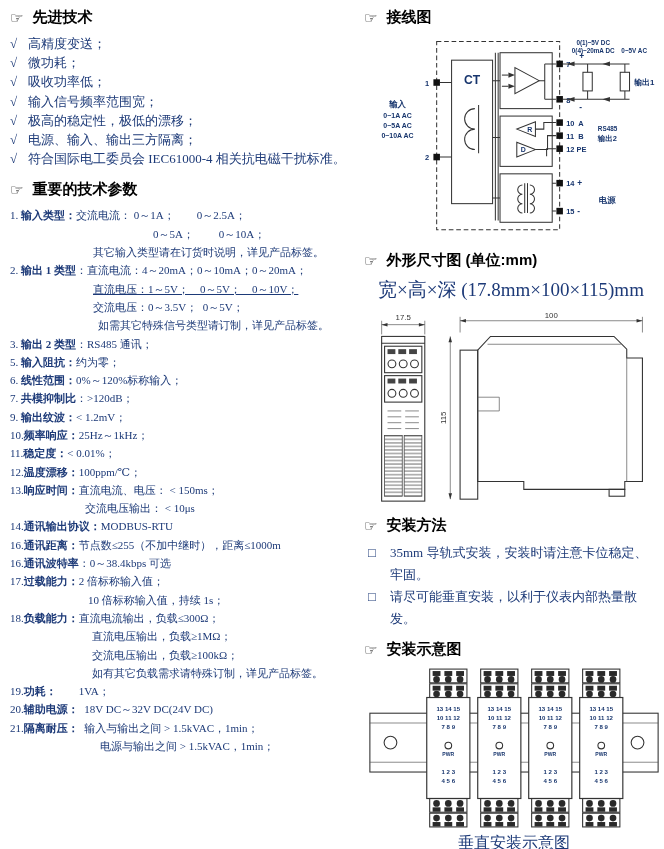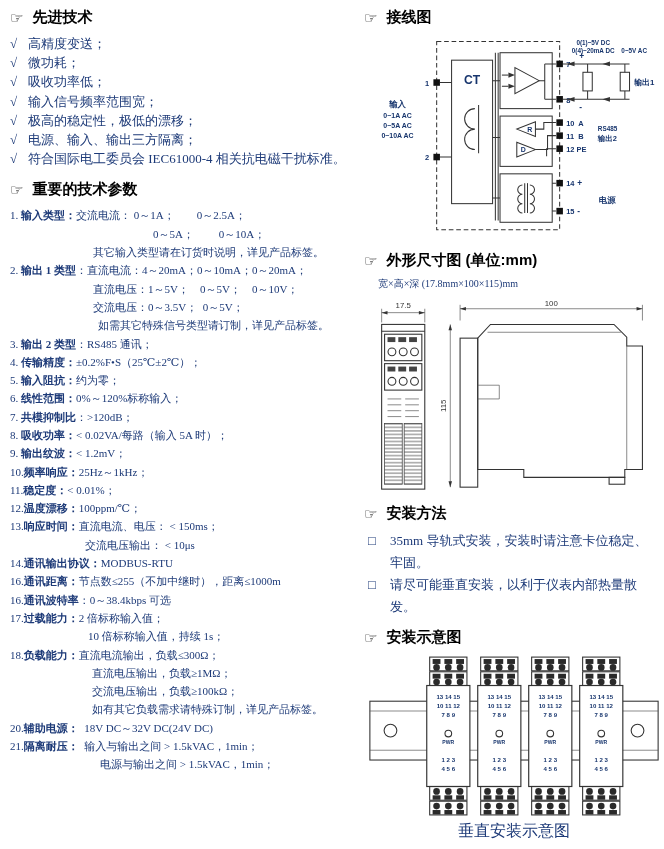--- a/index.html
+++ b/index.html
@@ -21,21 +21,21 @@
   .hdr .marker { font-family:"DejaVu Sans",sans-serif; font-size:15px; font-weight:bold; }
 
   .feat { display:flex; gap:8px; font-size:13px; line-height:19.2px; }
   .feat .tick { width:10px; flex:none; }
 
   .params { margin-top:2px; }
   .pline { font-size:11px; line-height:18.3px; white-space:pre-wrap; }
   .pnum  { font-weight:normal; }
   .pbold { font-weight:bold; }
 
-  .dim-text { font-size:10px; margin:2px 0 4px 14px; }
+  .dim-text { font-size:19px; margin:2px 0 4px 14px; }
 
   .inst-item { display:flex; gap:10px; font-size:13px; line-height:22px; margin-left:4px; }
   .inst-item .box { width:12px; flex:none; }
 
   .caption { text-align:center; font-size:16px; margin-top:2px; width:300px; }
 
   svg { display:block; }
   .wire  { stroke:#333; fill:none; stroke-width:1.1px; }
   .thin  { stroke:#555; fill:none; stroke-width:0.7px; }
   .tsq   { fill:#111; stroke:none; }
@@ -90,44 +90,43 @@
     <div class="hdr" style="margin-top:12px">
       <span class="marker">☞</span>
       <span>重要的技术参数</span>
     </div>
 
     <div class="params">
       <div class="pline"><span class="pnum">1. </span><span class="pbold">输入类型：</span><span>交流电流： 0～1A；        0～2.5A；</span></div>
         <div class="pline" style="padding-left: 143px;"><span class="pnum"></span><span class="pbold"></span><span>0～5A；         0～10A；</span></div>
         <div class="pline" style="padding-left: 83px;"><span class="pnum"></span><span class="pbold"></span><span>其它输入类型请在订货时说明，详见产品标签。</span></div>
         <div class="pline"><span class="pnum">2. </span><span class="pbold">输出 1 类型</span><span>：直流电流：4～20mA；0～10mA；0～20mA；</span></div>
-        <div class="pline" style="padding-left: 83px;"><span class="pnum"></span><span class="pbold"></span><span>直流电压：1～5V；    0～5V；    0～10V；</span></div>
+        <div class="pline" style="padding-left: 83px; text-decoration: underline;"><span class="pnum"></span><span class="pbold"></span><span>直流电压：1～5V；    0～5V；    0～10V；</span></div>
         <div class="pline" style="padding-left: 83px;"><span class="pnum"></span><span class="pbold"></span><span>交流电压：0～3.5V；  0～5V；</span></div>
         <div class="pline" style="padding-left: 88px;"><span class="pnum"></span><span class="pbold"></span><span>如需其它特殊信号类型请订制，详见产品标签。</span></div>
         <div class="pline"><span class="pnum">3. </span><span class="pbold">输出 2 类型</span><span>：RS485 通讯；</span></div>
-        <div class="pline"><span class="pnum">4. </span><span class="pbold">传输精度：</span><span>±0.2%F•S（25℃±2℃）；</span></div>
         <div class="pline"><span class="pnum">5. </span><span class="pbold">输入阻抗：</span><span>约为零；</span></div>
         <div class="pline"><span class="pnum">6. </span><span class="pbold">线性范围：</span><span>0%～120%标称输入；</span></div>
         <div class="pline"><span class="pnum">7. </span><span class="pbold">共模抑制比</span><span>：&gt;120dB；</span></div>
-        <div class="pline"><span class="pnum">8. </span><span class="pbold">吸收功率：</span><span>&lt; 0.02VA/每路（输入 5A 时）；</span></div>
         <div class="pline"><span class="pnum">9. </span><span class="pbold">输出纹波：</span><span>&lt; 1.2mV；</span></div>
         <div class="pline"><span class="pnum">10.</span><span class="pbold">频率响应：</span><span>25Hz～1kHz；</span></div>
         <div class="pline"><span class="pnum">11.</span><span class="pbold">稳定度：</span><span>&lt; 0.01%；</span></div>
         <div class="pline"><span class="pnum">12.</span><span class="pbold">温度漂移：</span><span>100ppm/℃；</span></div>
         <div class="pline"><span class="pnum">13.</span><span class="pbold">响应时间：</span><span>直流电流、电压： &lt; 150ms；</span></div>
         <div class="pline" style="padding-left: 75px;"><span class="pnum"></span><span class="pbold"></span><span>交流电压输出： &lt; 10μs</span></div>
         <div class="pline"><span class="pnum">14.</span><span class="pbold">通讯输出协议：</span><span>MODBUS-RTU</span></div>
         <div class="pline"><span class="pnum">16.</span><span class="pbold">通讯距离：</span><span>节点数≤255（不加中继时），距离≤1000m</span></div>
         <div class="pline"><span class="pnum">16.</span><span class="pbold">通讯波特率</span><span>：0～38.4kbps 可选</span></div>
         <div class="pline"><span class="pnum">17.</span><span class="pbold">过载能力：</span><span>2 倍标称输入值；</span></div>
         <div class="pline" style="padding-left: 78px;"><span class="pnum"></span><span class="pbold"></span><span>10 倍标称输入值，持续 1s；</span></div>
         <div class="pline"><span class="pnum">18.</span><span class="pbold">负载能力：</span><span>直流电流输出，负载≤300Ω；</span></div>
         <div class="pline" style="padding-left: 82px;"><span class="pnum"></span><span class="pbold"></span><span>直流电压输出，负载≥1MΩ；</span></div>
         <div class="pline" style="padding-left: 82px;"><span class="pnum"></span><span class="pbold"></span><span>交流电压输出，负载≥100kΩ；</span></div>
         <div class="pline" style="padding-left: 82px;"><span class="pnum"></span><span class="pbold"></span><span>如有其它负载需求请特殊订制，详见产品标签。</span></div>
+        <div class="pline"><span class="pnum">19.</span><span class="pbold">功耗：</span><span>        1VA；</span></div>
         <div class="pline"><span class="pnum">20.</span><span class="pbold">辅助电源：</span><span>  18V DC～32V DC(24V DC)</span></div>
         <div class="pline"><span class="pnum">21.</span><span class="pbold">隔离耐压：</span><span>  输入与输出之间 &gt; 1.5kVAC，1min；</span></div>
         <div class="pline" style="padding-left: 90px;"><span class="pnum"></span><span class="pbold"></span><span>电源与输出之间 &gt; 1.5kVAC，1min；</span></div>
     </div>
   </div>
 
   <div class="col-right">
 
     <div class="hdr">
       <span class="marker">☞</span>

